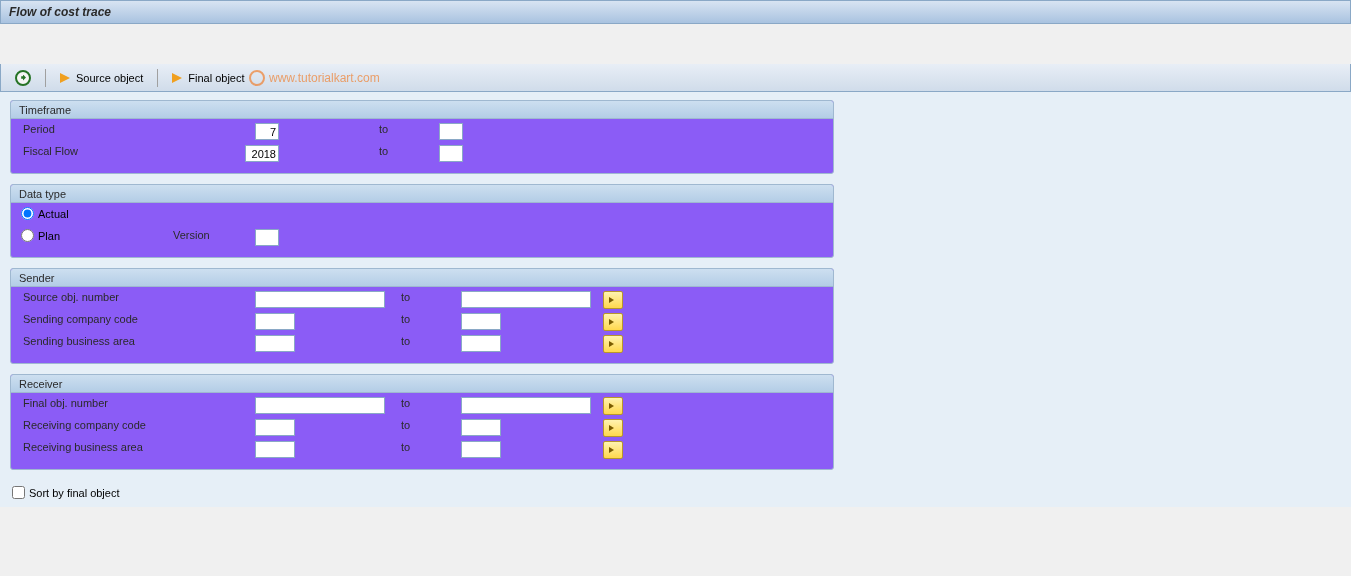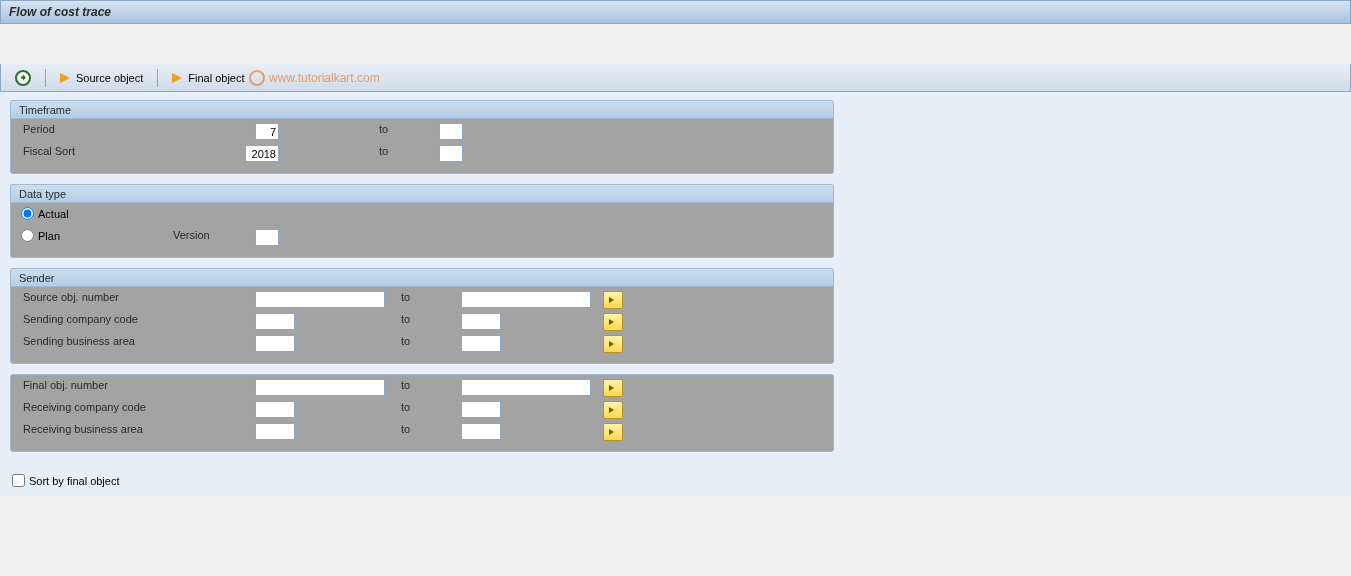--- a/index.html
+++ b/index.html
@@ -111,21 +111,21 @@
       position: relative;
     }
     .content-area {
       padding: 8px 10px;
       background: #e6eff7;
     }
     .group-box {
       border: 1px solid #9fb8d0;
       border-radius: 3px;
       margin-bottom: 10px;
-      background: #a3a3a3;
+      background: #8b5cf6;
       width: 824px;
       overflow: hidden;
     }
     .group-header {
       background: linear-gradient(to bottom, #cddff0, #b3cde6);
       border-bottom: 1px solid #9fb8d0;
       padding: 2px 8px;
       font-size: 11px;
       color: #2a2a2a;
       height: 18px;
@@ -217,21 +217,21 @@
       width:4px;height:2px;
       background:#7a5c00;
       right:4px;top:7px;
       box-shadow: 0 -3px 0 #7a5c00, 0 3px 0 #7a5c00;
       opacity:0;
     }
     .checkbox-row {
       display: flex;
       align-items: center;
       gap: 4px;
-      margin-top: 22px;
+      margin-top: 16px;
       padding-left: 2px;
     }
     .checkbox-row input[type="checkbox"]{
       width:13px;height:13px;
     }
   </style>
 </head>
 <body>
 
 <div class="title-bar">
@@ -264,21 +264,21 @@
     <div class="group-header">Timeframe</div>
     <div class="group-body">
       <div class="form-row">
         <span class="form-label">Period</span>
         <input type="text" class="w-micro right" value="7" style="">
         <span class="col-gap-1"></span>
         <span class="to-label">to</span>
         <input type="text" class="w-micro right" value="" style="">
       </div>
       <div class="form-row">
-        <span class="form-label">Fiscal Sort</span>
+        <span class="form-label">Fiscal Flow</span>
         <span style="width:0px;display:inline-block"></span>
         <input type="text" class="w-small right" style="margin-left: -10px;" value="2018">
         <span class="col-gap-1"></span>
         <span class="to-label">to</span>
         <input type="text" class="w-micro right" value="" style="">
       </div>
     </div>
   </div>
 
   <div class="group-box">
@@ -327,20 +327,21 @@
         <span style="width:106px"></span>
         <span class="to-label">to</span>
         <input type="text" class="w-code" style="">
         <span style="width:90px"></span>
         <span class="multi-btn"></span>
       </div>
     </div>
   </div>
 
   <div class="group-box">
+    <div class="group-header">Receiver</div>
     <div class="group-body">
       <div class="form-row">
         <span class="form-label">Final obj. number</span>
         <input type="text" class="w-long" style="">
         <span style="width:16px"></span>
         <span class="to-label">to</span>
         <input type="text" class="w-long" style="">
         <span class="multi-btn"></span>
       </div>
       <div class="form-row">

